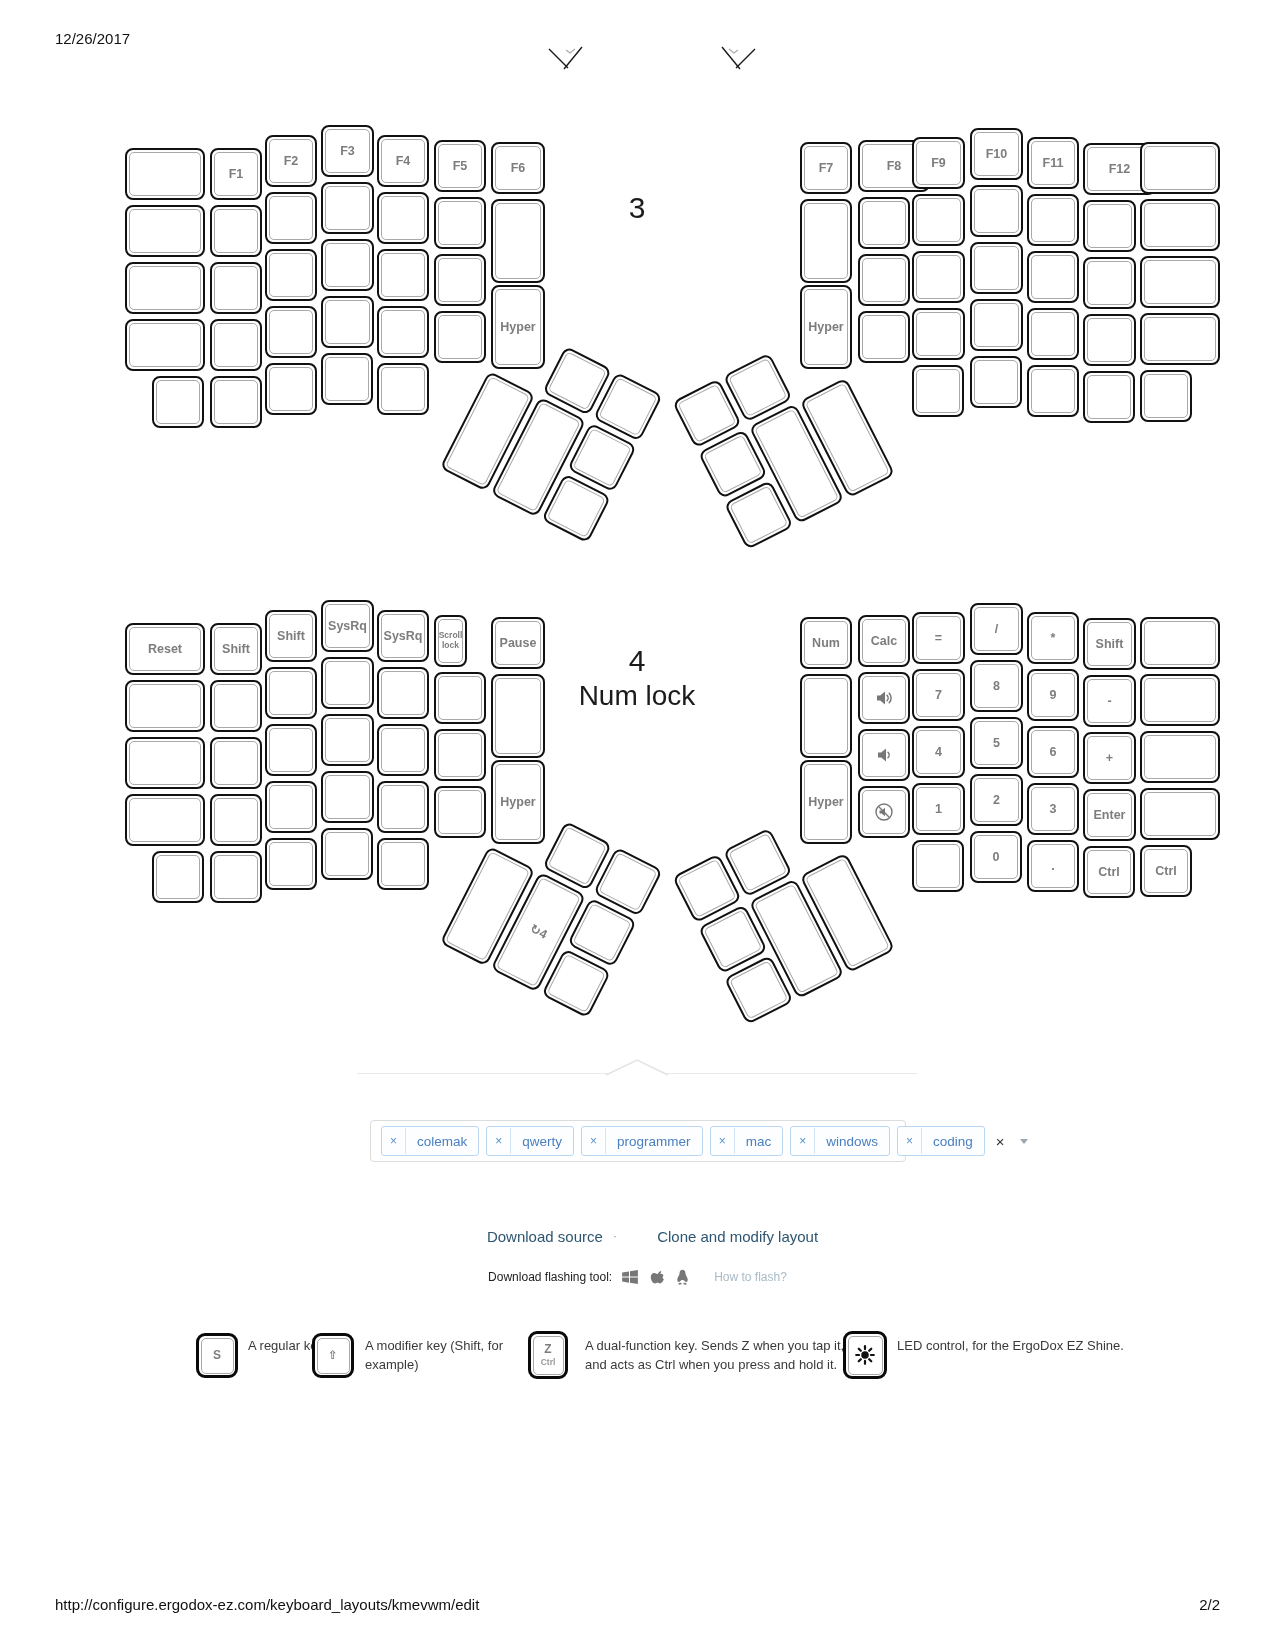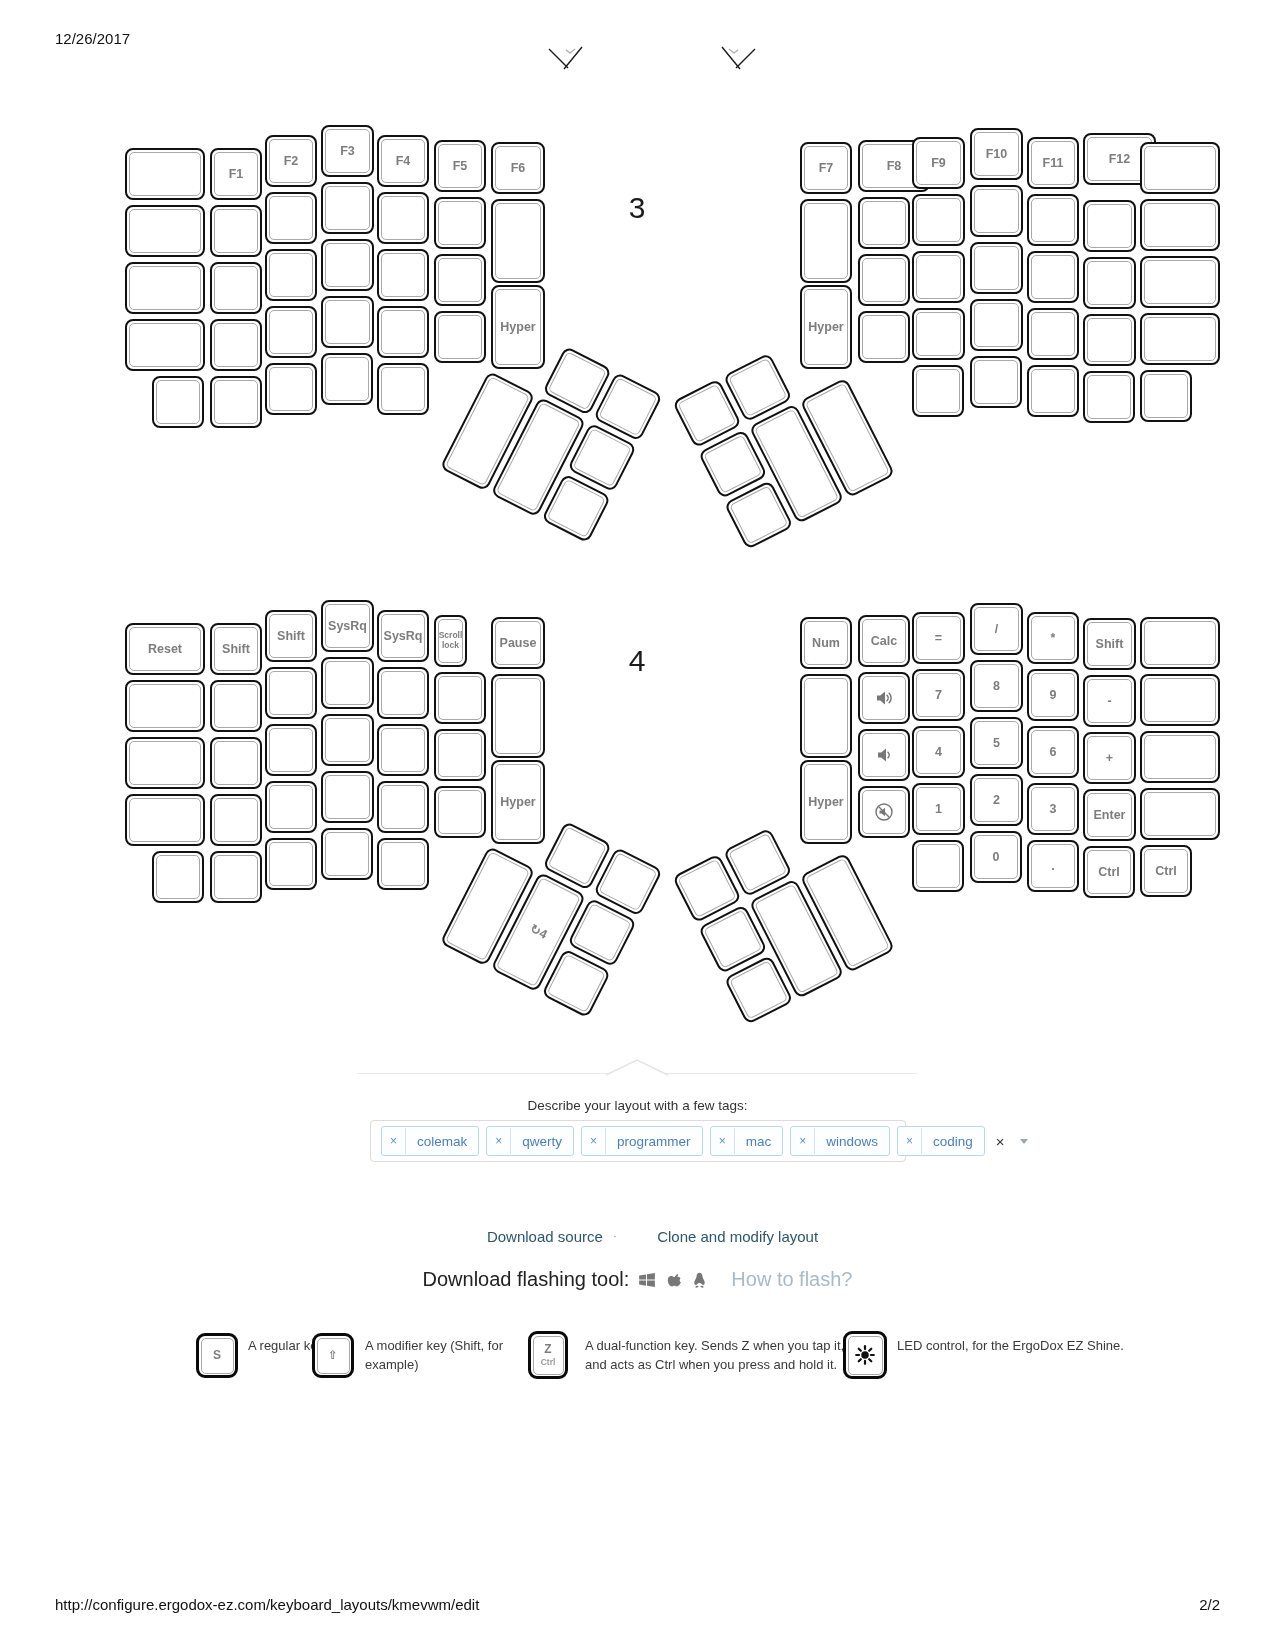--- a/index.html
+++ b/index.html
@@ -30,21 +30,21 @@
   .tag-x{color:#5b92c8;font-size:12px;padding:0 8px;border-right:1px solid #d4e5f5;line-height:26px;cursor:default;}
   .tag-label{color:#4a80c0;font-size:13.5px;padding:0 11px;}
   .clear-x{color:#333;font-size:15px;margin-left:4px;}
   .caret{width:0;height:0;border-left:4.5px solid transparent;border-right:4.5px solid transparent;
          border-top:5.5px solid #9aa7b0;margin-left:8px;}
   
   .links-row{position:absolute;left:0;top:1228px;width:1275px;display:flex;justify-content:center;gap:10px;
              font-size:15px;color:#2d5570;}
   .links-row .sep{color:#8aa0ae;font-size:13px;}
   .flash-row{position:absolute;left:0;top:1268px;width:1275px;display:flex;justify-content:center;align-items:center;
-             gap:9px;font-size:20px;color:#222;}
+             gap:9px;font-size:12px;color:#222;}
   .flash-row .how{color:#a9bac6;margin-left:14px;}
   .osicon{display:inline-flex;align-items:center;}
   
   .lkey{position:absolute;width:42px;height:45px;background:#fff;border:3px solid #0a0a0a;border-radius:9px;box-sizing:border-box;}
   .lkey .cap{top:1.5px;left:1.5px;right:1.5px;bottom:1.5px;}
   .lkey .klabel{font-size:12px;}
   .lkey .sub{display:block;font-size:8.5px;color:#9a9a9a;font-weight:bold;margin-top:1px;}
   .ltext{position:absolute;font-size:13px;color:#3a3a3a;line-height:1.45;}
   .footer{position:absolute;top:1596px;font-size:15px;color:#111;}
   a.plain{text-decoration:none;color:inherit;cursor:pointer;margin-left:30px;}
@@ -247,21 +247,21 @@
         <div class="key" style="left: 170px; top: 3px; width: 53px; height: 52px;">
           <div class="cap">
             <span class="klabel">F10</span>
           </div>
         </div>
         <div class="key" style="left: 227px; top: 12px; width: 52px; height: 52px;">
           <div class="cap">
             <span class="klabel">F11</span>
           </div>
         </div>
-        <div class="key" style="left: 283px; top: 8px; width: 73px; height: 52px;">
+        <div class="key" style="left: 283px; top: 18px; width: 73px; height: 52px;">
           <div class="cap">
             <span class="klabel">F12</span>
           </div>
         </div>
         <div class="key" style="left: 340px; top: 17px; width: 80px; height: 52px;">
           <div class="cap">
             <span class="klabel"></span>
           </div>
         </div>
         <div class="key" style="left: 0px; top: 74px; width: 52px; height: 84px;">
@@ -850,29 +850,29 @@
           </div>
         </div>
         <div class="key" style="left: 114px; top: 57px; width: 52px; height: 109px;">
           <div class="cap">
             <span class="klabel"></span>
           </div>
         </div>
       </div>
       <div class="layer-label" style="top: 643px;">
         <div class="layer-num">4</div>
+        <div class="layer-name">Num lock</div>
       </div>
     </div>
 
   <div class="divider"></div>
   <svg class="notch" width="64" height="17" viewBox="0 0 64 17">
     <path d="M1 16 L32 1 L63 16" stroke="#e4e4e4" stroke-width="1.5" fill="#ffffff"></path>
   </svg>
 
-  <div class="tags-label">Describe your layout with a few tags:</div>
   <div class="tag-box">
     <span id="pill-row" style="display:inline-flex;gap:7px;">
         <span class="pill">
           <span class="tag-x">×</span>
           <span class="tag-label">colemak</span>
         </span>
         <span class="pill">
           <span class="tag-x">×</span>
           <span class="tag-label">qwerty</span>
         </span>

